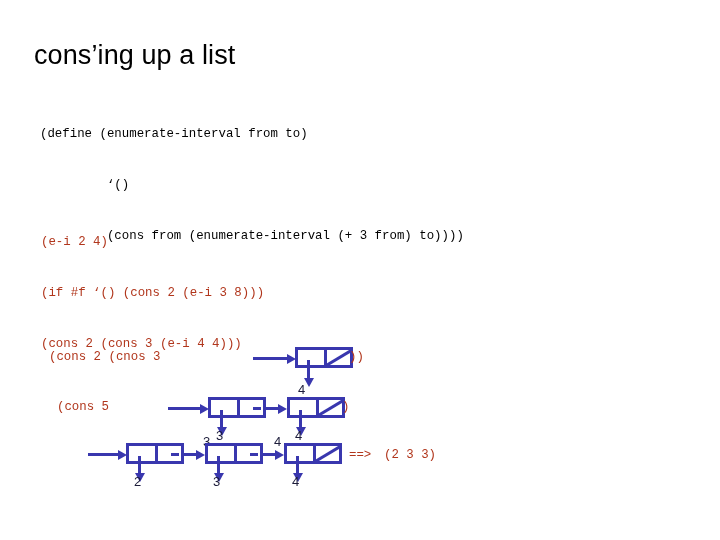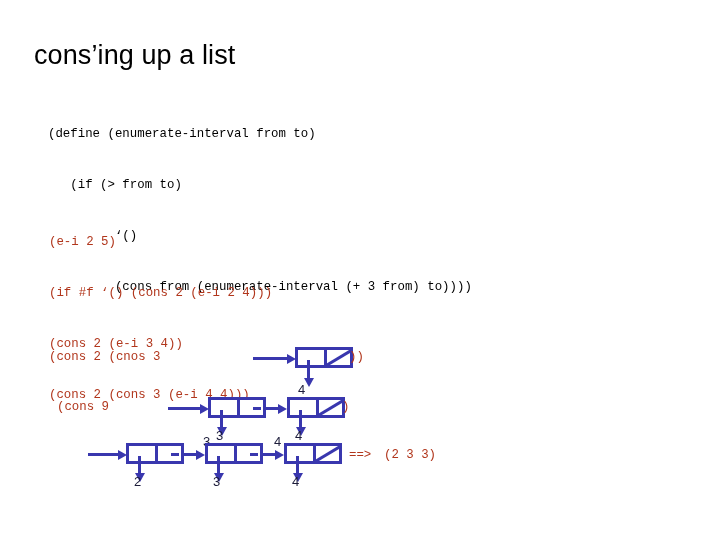--- a/index.html
+++ b/index.html
@@ -36,21 +36,20 @@
     white-space: pre;
   }
 
   
   .code-block {
     position: absolute;
     font-family: "Liberation Mono", "DejaVu Sans Mono", monospace;
     font-size: 12.4px;
     line-height: 17px;
     white-space: pre;
-    margin-left: 8px;
   }
   #code-define {
     left: 40px;
     top: 92px;
     color: #000000;
   }
   #code-trace {
     left: 41px;
     top: 200px;
     color: #B1361C;
@@ -180,29 +179,27 @@
 </style>
 </head>
 <body>
 
 <div id="slide">
 
   <div id="slide-title">cons’ing up a list</div>
 
   <div id="code-define" class="code-block">
     <div class="code-line">(define (enumerate-interval from to)</div>
-    <div class="code-line">   (if (&gt; from to)</div>
     <div class="code-line">         ‘()</div>
     <div class="code-line">         (cons from (enumerate-interval (+ 3 from) to))))</div>
   </div>
 
   <div id="code-trace" class="code-block">
-    <div class="code-line">(e-i 2 5)</div>
-    <div class="code-line">(if #f ‘() (cons 2 (e-i 2 4)))</div>
-    <div class="code-line">(cons 2 (e-i 3 4))</div>
+    <div class="code-line">(e-i 2 4)</div>
+    <div class="code-line">(if #f ‘() (cons 2 (e-i 3 8)))</div>
     <div class="code-line">(cons 2 (cons 3 (e-i 4 4)))</div>
     
   </div>
 
   <div id="diagram">
 
     <div class="diagram-row" id="row-1">
 
       <div class="scheme-text" style="left:49px; top:16px;">(cons 2 (cnos 3</div>
 
@@ -213,21 +210,21 @@
         <div class="nil-slash"></div>
       </div>
 
       <div class="down-arrow" style="left:307px; top:26px; height:19px;"></div>
 
       <div class="scheme-text" style="left:349px; top:16px;">))</div>
     </div>
 
     <div class="diagram-row" id="row-2">
 
-      <div class="scheme-text" style="left:57px; top:18px;">(cons 9</div>
+      <div class="scheme-text" style="left:57px; top:18px;">(cons 5</div>
 
       <div class="cell-label" style="left:298px; top:0px;">4</div>
 
       <div class="right-arrow" style="left:168px; top:25px; width:32px;"></div>
 
       <div class="cons-cell" style="left:208px; top:15px;">
         <div class="divider"></div>
       </div>
       <div class="cdr-stub" style="left:253px; top:25px;"></div>
       <div class="down-arrow" style="left:220px; top:28px; height:18px;"></div>

